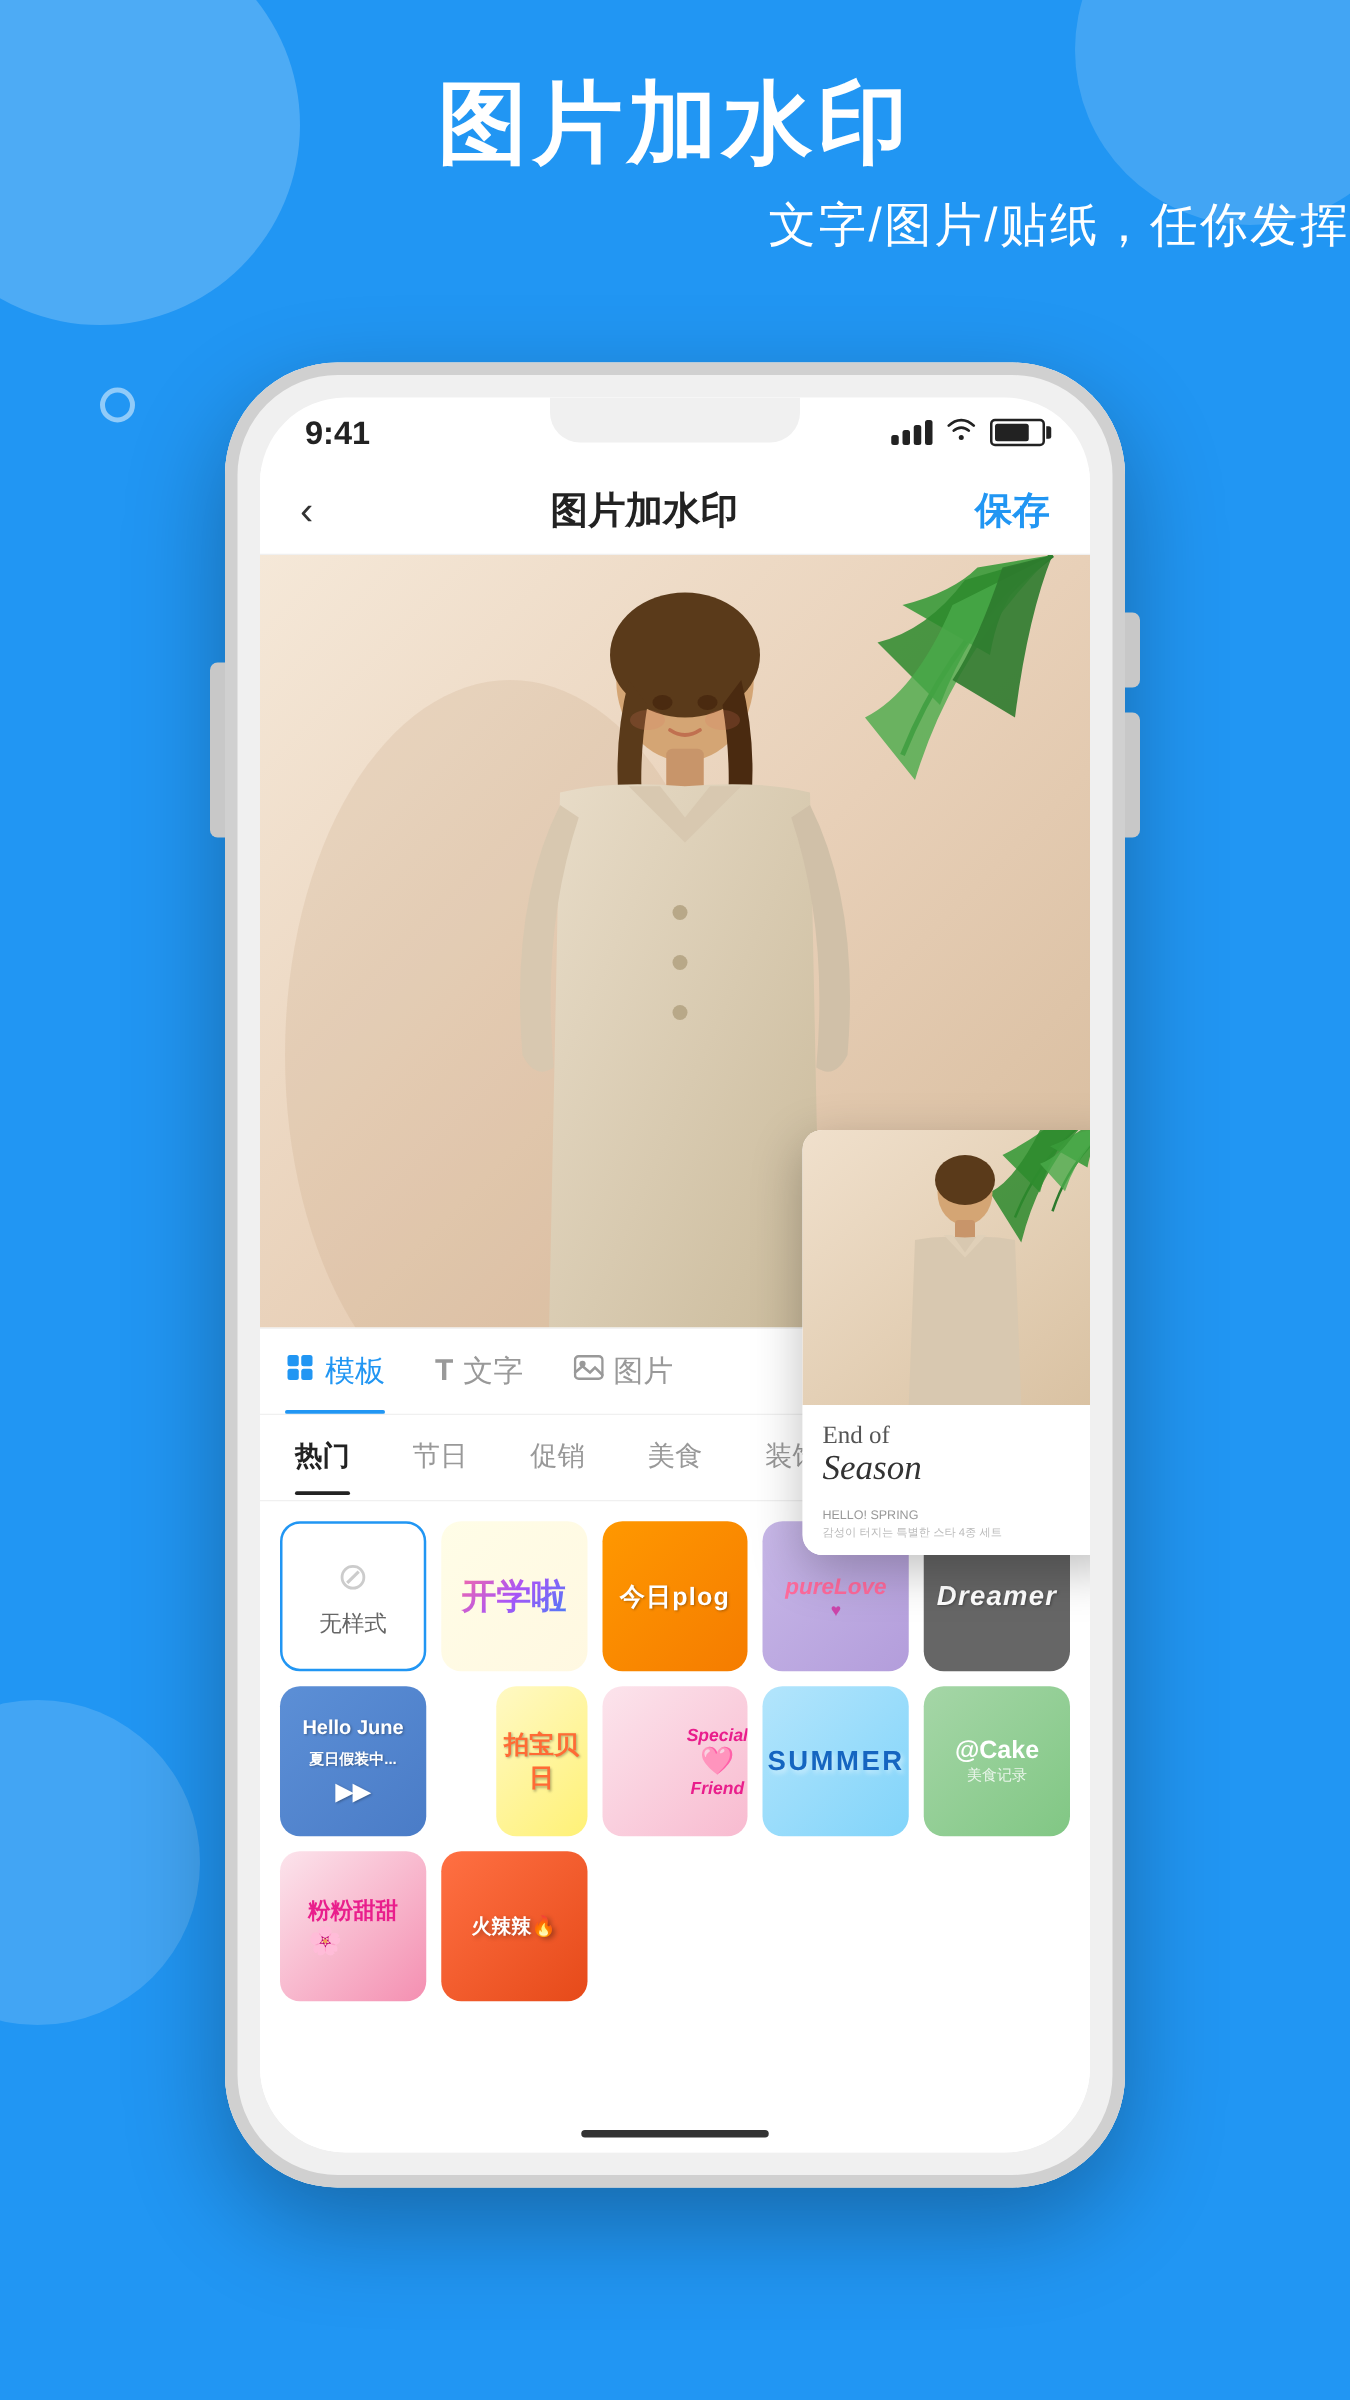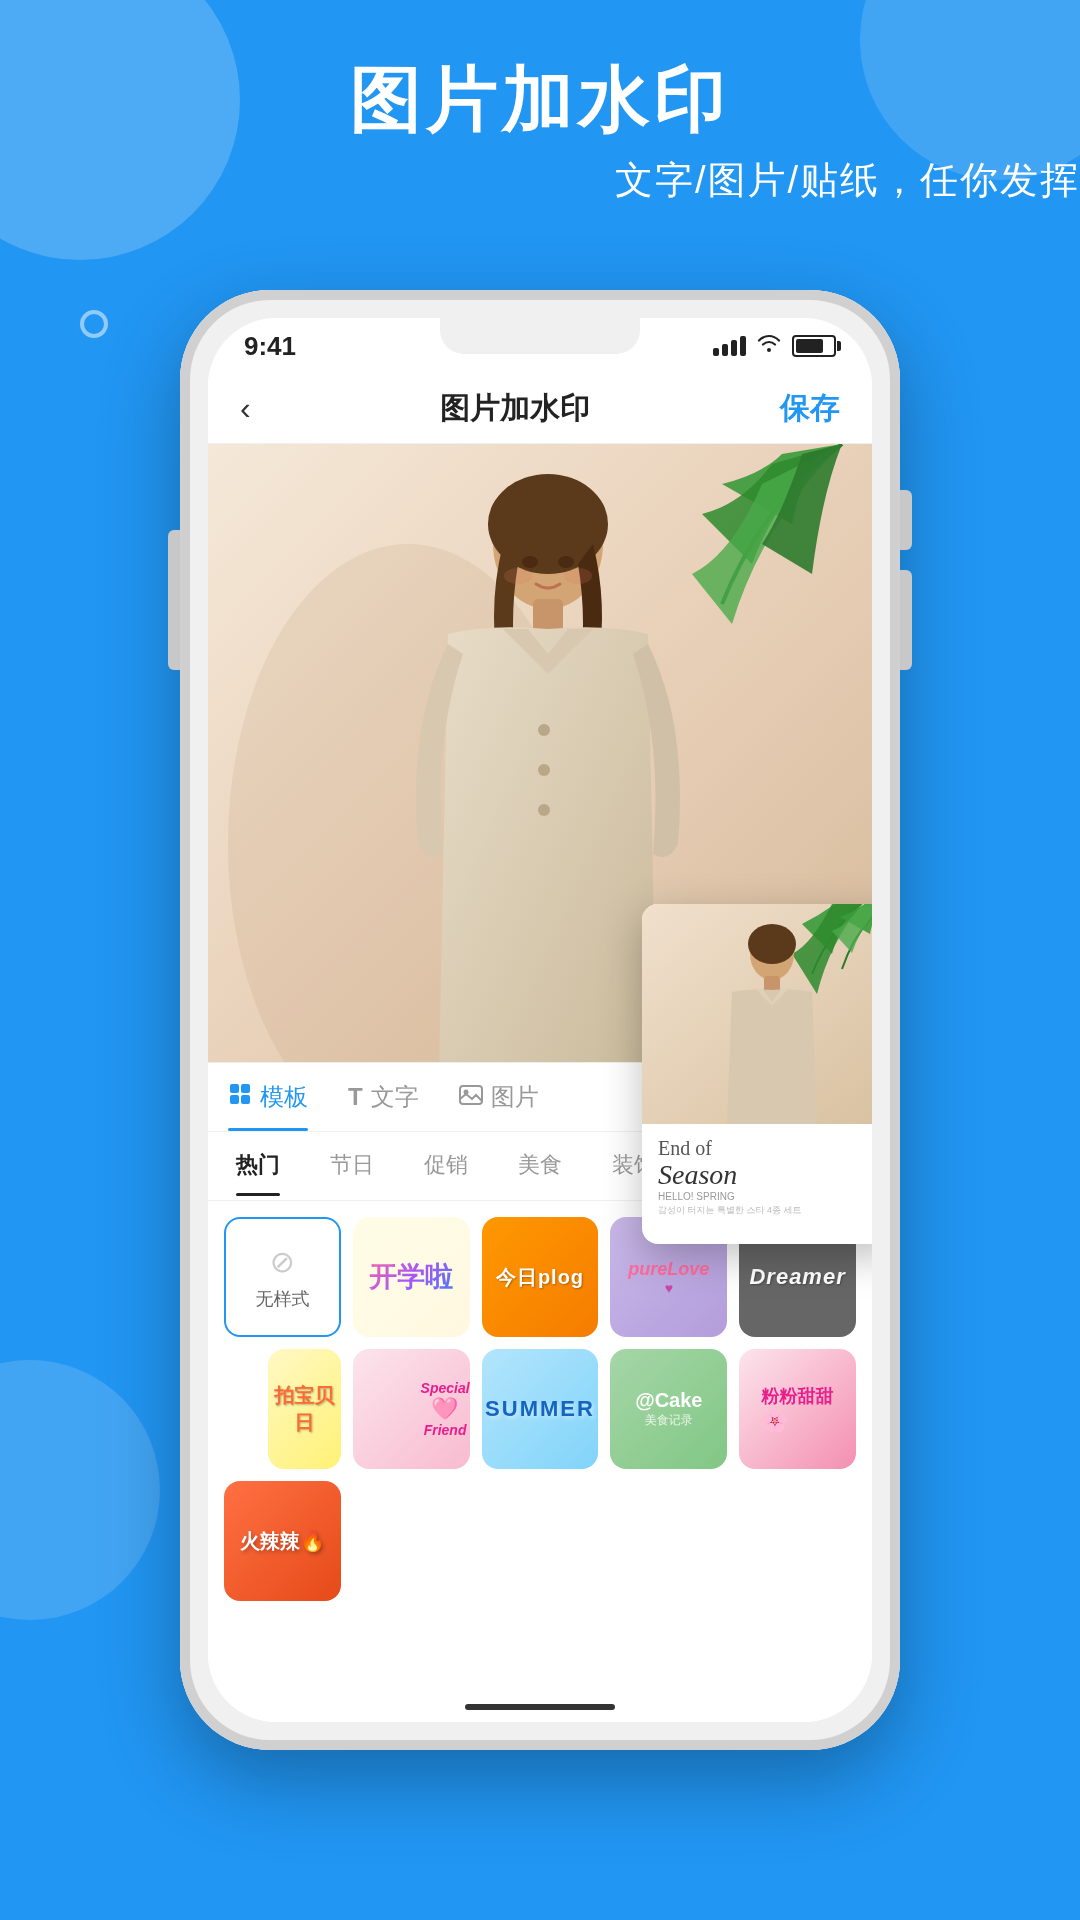--- a/index.html
+++ b/index.html
@@ -271,21 +271,21 @@
     .preview-card-text2 {
       font-family: Georgia, serif;
       font-size: 28px;
       font-style: italic;
       color: #333;
       line-height: 1.1;
     }
     .preview-card-text3 {
       font-size: 10px;
       color: #999;
-      margin-top: 0;
+      margin-top: 16px;
     }
 
     
     .bottom-panel {
       position: absolute;
       bottom: 0;
       left: 0;
       right: 0;
       height: 660px;
       background: #fff;
@@ -446,21 +446,21 @@
     }
     .s-summer {
       color: #1565C0;
       font-size: 22px;
       font-weight: 900;
       letter-spacing: 2px;
       text-shadow: 2px 2px 4px rgba(255,255,255,0.5);
     }
     .s-spicy {
       color: #fff;
-      font-size: 20px;
+      font-size: 16px;
       font-weight: 900;
       text-shadow: 2px 2px 4px rgba(0,0,0,0.3);
     }
 
     
     .home-indicator {
       position: absolute;
       bottom: 12px;
       left: 50%;
       transform: translateX(-50%);
@@ -729,20 +729,27 @@
             <div style="text-align:center;">
               <div style="font-size:18px;color:#ff6b9d;font-style:italic;font-weight:700;">pureLove</div>
               <div style="font-size:14px;color:#cc44aa;font-style:italic;">♥</div>
             </div>
           </div>
 
           <div class="sticker-cell sticker-dreamer">
             <span class="s-text s-dreamer">Dreamer</span>
           </div>
 
+          <div class="sticker-cell sticker-hello">
+            <div class="s-text s-hello">
+              <div style="font-size:16px;font-weight:700;">Hello June</div>
+              <div style="font-size:12px;margin-top:2px;">夏日假装中...</div>
+              <div style="font-size:18px;margin-top:2px;">▶▶</div>
+            </div>
+          </div>
 
           <div class="sticker-cell sticker-baobao">
             <span class="s-text s-baobao">拍宝贝日</span>
           </div>
 
           <div class="sticker-cell sticker-special">
             <div class="s-special">
               <div style="font-size:14px;color:#e91e8c;font-style:italic;font-weight:600;">Special</div>
               <div style="font-size:22px;">🩷</div>
               <div style="font-size:14px;color:#e91e8c;font-style:italic;font-weight:600;">Friend</div>

